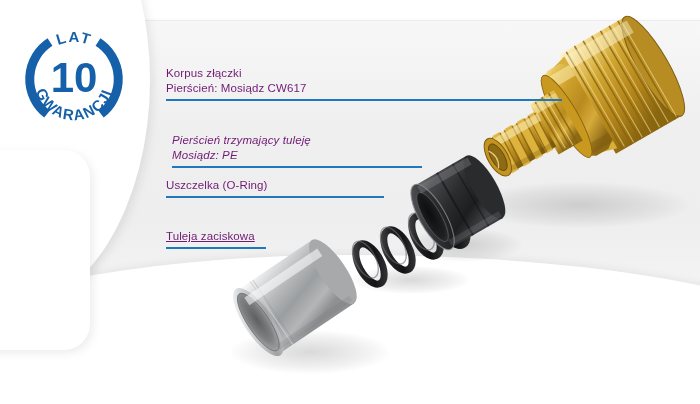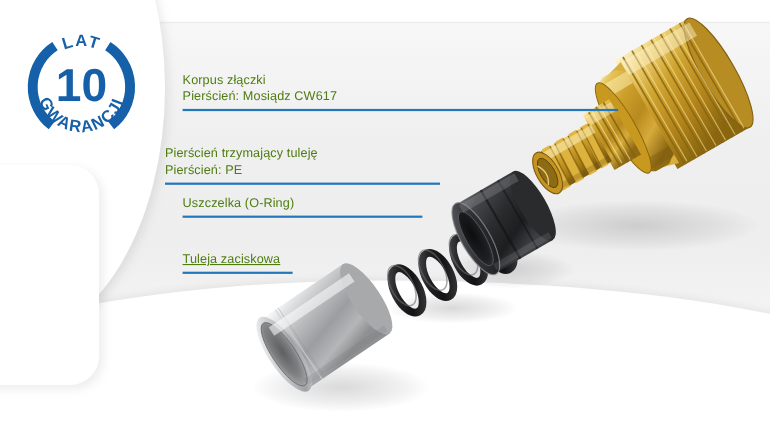--- a/index.html
+++ b/index.html
@@ -88,21 +88,21 @@
     left: 14px;
     top: 18px;
     width: 120px;
     height: 122px;
   }
   .badge svg { display: block; }
 
   
   .callout {
     position: absolute;
-    color: #4d7c0f;
+    color: #701a75;
   }
   .callout .line1,
   .callout .line2 {
     font-size: 11.5px;
     line-height: 15px;
     white-space: nowrap;
     letter-spacing: 0.1px;
   }
   .callout .rule {
     height: 2px;
@@ -399,23 +399,23 @@
       <text x="60" y="74" text-anchor="middle" font-family="'Liberation Sans', sans-serif" font-size="42" font-weight="bold" fill="#1560a8">10</text>
     </svg>
   </div>
 
   <div class="callout" style="left:166px; top:66px;">
     <div class="line1">Korpus złączki</div>
     <div class="line2">Pierścień: Mosiądz CW617</div>
     <div class="rule" style="width:396px;"></div>
   </div>
 
-  <div class="callout" style="left:150px; top:133px;">
+  <div class="callout" style="left:172px; top:133px;font-style:italic;">
     <div class="line1">Pierścień trzymający tuleję</div>
-    <div class="line2">Pierścień: PE</div>
+    <div class="line2">Mosiądz: PE</div>
     <div class="rule" style="width:250px;"></div>
   </div>
 
   <div class="callout" style="left:166px; top:178px;">
     <div class="line1">Uszczelka (O-Ring)</div>
     <div class="rule" style="width:218px;"></div>
   </div>
 
   <div class="callout" style="left:166px; top:229px;text-decoration:underline;">
     <div class="line1">Tuleja zaciskowa</div>

